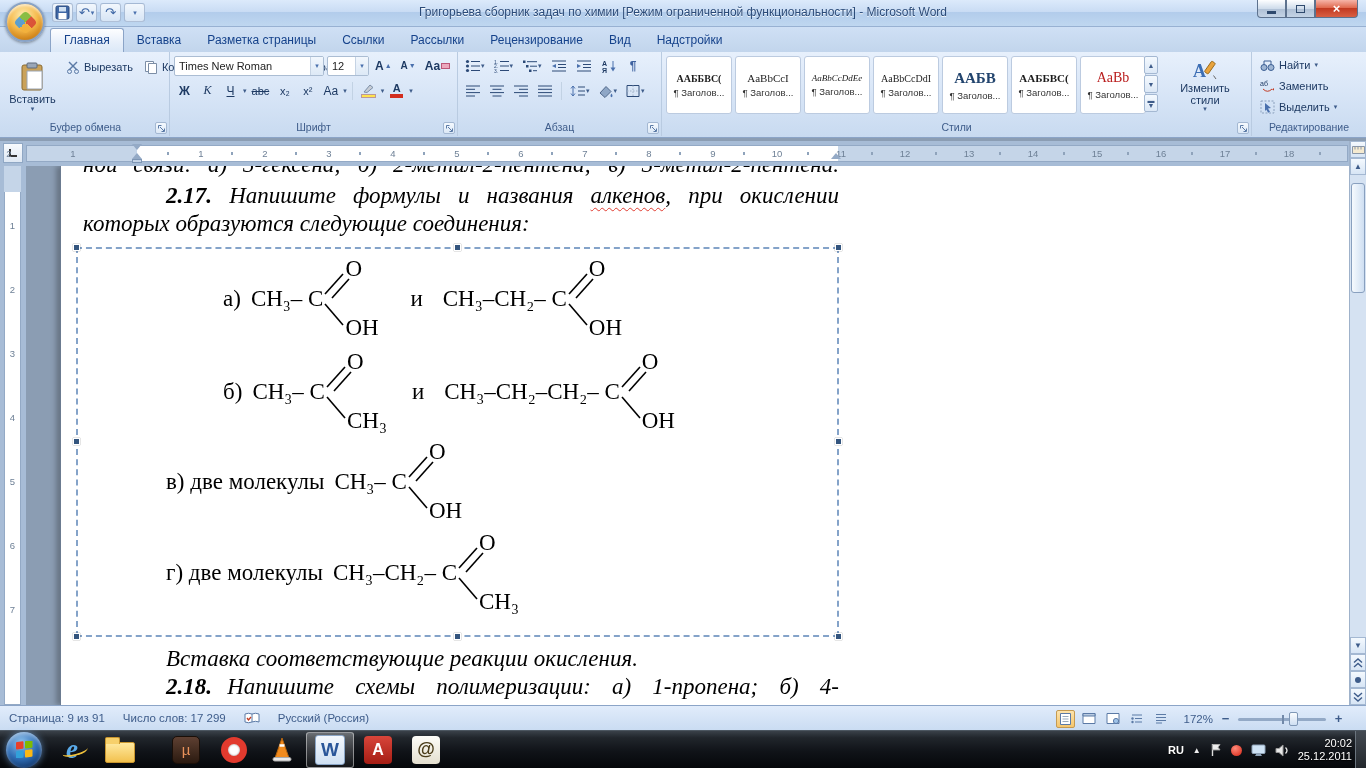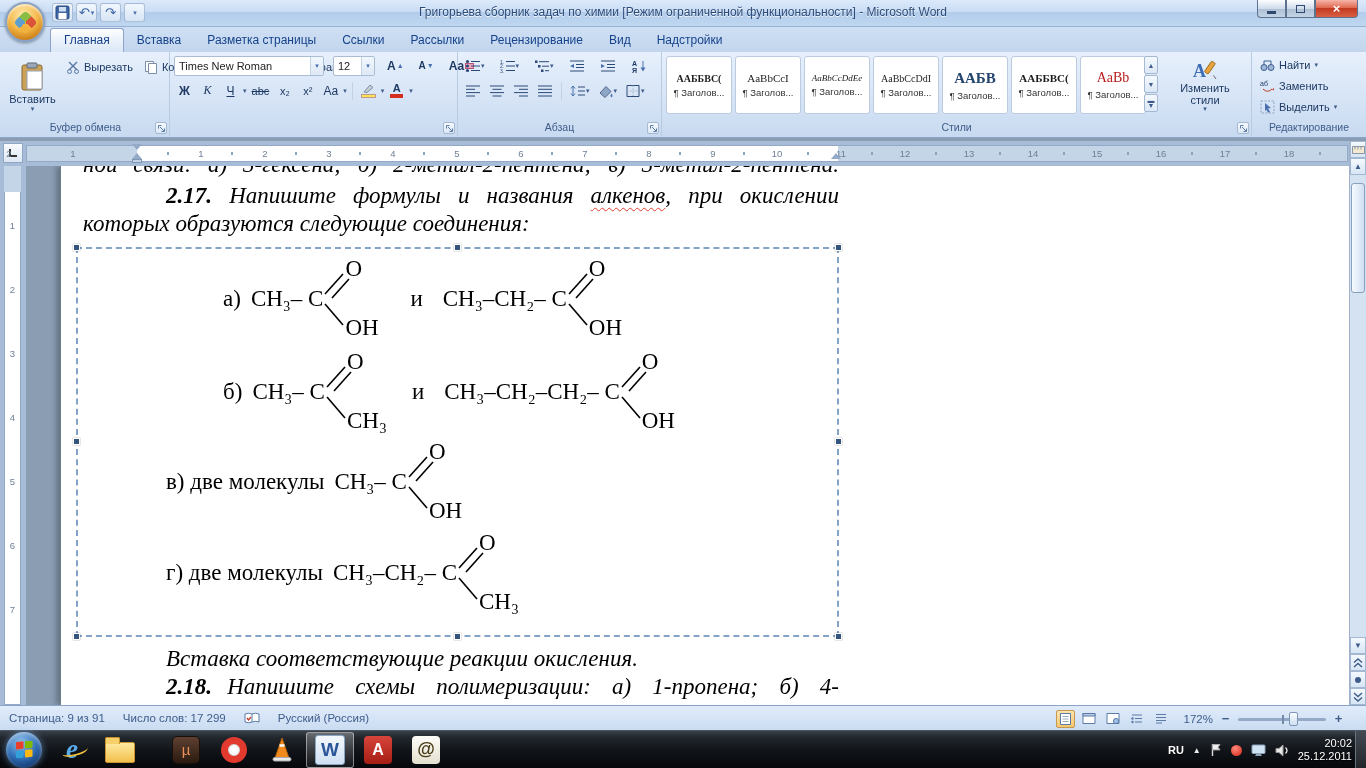--- a/index.html
+++ b/index.html
@@ -58,21 +58,21 @@
     display:flex; align-items:center; justify-content:center; }
 
   .bigbtn { position:absolute; left:3px; top:3px; width:55px; height:64px; display:flex; flex-direction:column;
     align-items:center; justify-content:center; gap:1px; border:1px solid transparent; border-radius:3px; }
   .bigbtn span.lbl { font-size:11px; color:#1e3a63; }
   .arrow { font-size:7px; color:#3e5c8a; line-height:6px; }
   .clip-rows { position:absolute; left:60px; top:5px; display:flex; flex-direction:row; gap:3px; }
   .sbtn { display:flex; align-items:center; gap:4px; font-size:11px; color:#1e3a63;
     padding:1px 4px; height:20px; border-radius:2px; white-space:nowrap; }
 
-  .frow1 { position:absolute; left:4px; top:3px; display:flex; align-items:center; gap:9px; }
+  .frow1 { position:absolute; left:4px; top:3px; display:flex; align-items:center; gap:3px; }
   .frow2 { position:absolute; left:4px; top:28px; display:flex; align-items:center; gap:2px; }
   .combo { height:20px; background:#fff; border:1px solid #abbdd3; border-radius:2px;
     display:flex; align-items:center; font-size:11px; color:#222; padding-left:4px; justify-content:space-between; }
   .combo .cmb-a { width:13px; height:18px; border-left:1px solid #c5d3e4; display:flex; align-items:center;
     justify-content:center; font-size:7px; color:#4a70ad; background:linear-gradient(#f2f7fd,#dde9f6); }
   .tbtn { min-width:21px; height:21px; display:flex; align-items:center; justify-content:center;
     border:1px solid transparent; border-radius:2px; font-size:12px; color:#1e3a63; padding:0 2px; }
   .vsep { width:1px; height:18px; background:#c2d2e4; margin:0 3px; }
   .u-b { font-weight:bold; }
   .u-i { font-style:italic; font-family:"Liberation Serif","DejaVu Serif",serif; }
@@ -361,20 +361,21 @@
             </svg>
           <span class="hl-bar"></span>
         </span>
         <span class="arrow">▾</span>
         <span class="tbtn hl-ic">
           <span class="afA" style="font-size:11px;line-height:11px">А</span>
           <span class="fc-bar"></span>
         </span>
         <span class="arrow">▾</span>
       </div>
+      <div class="glabel">Шрифт</div>
       <div class="launch">
         <svg class="ic" width="9" height="9">
             <path d="M1.5 1.5 h3 M1.5 1.5 v3 M3 3 l4 4 M7.5 4.5 v3 h-3" fill="none" stroke="#5b7aa6"></path>
           </svg>
       </div>
     </div>
 
     <div class="rgroup g-par">
       <div class="frow1">
         <span class="tbtn">

